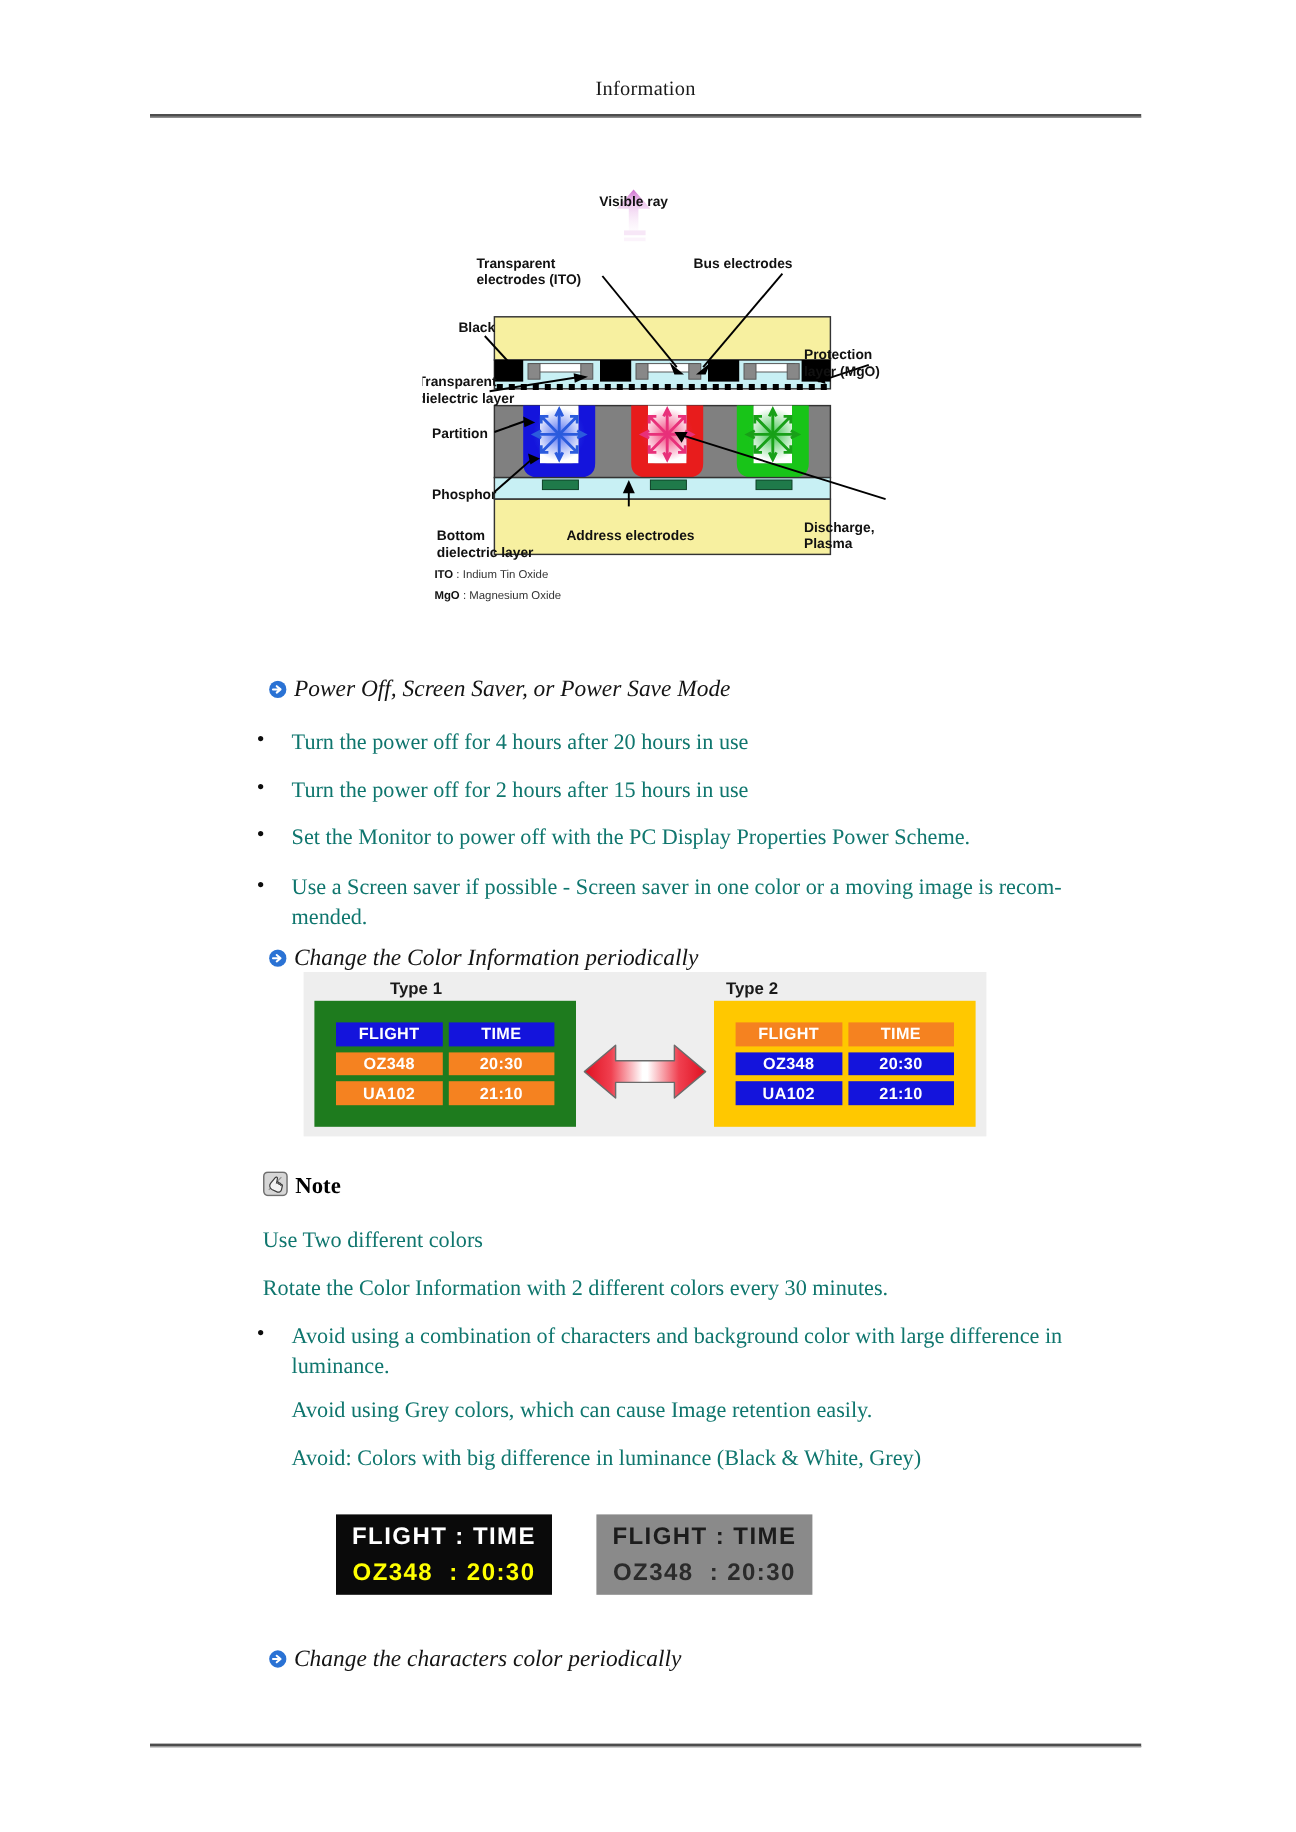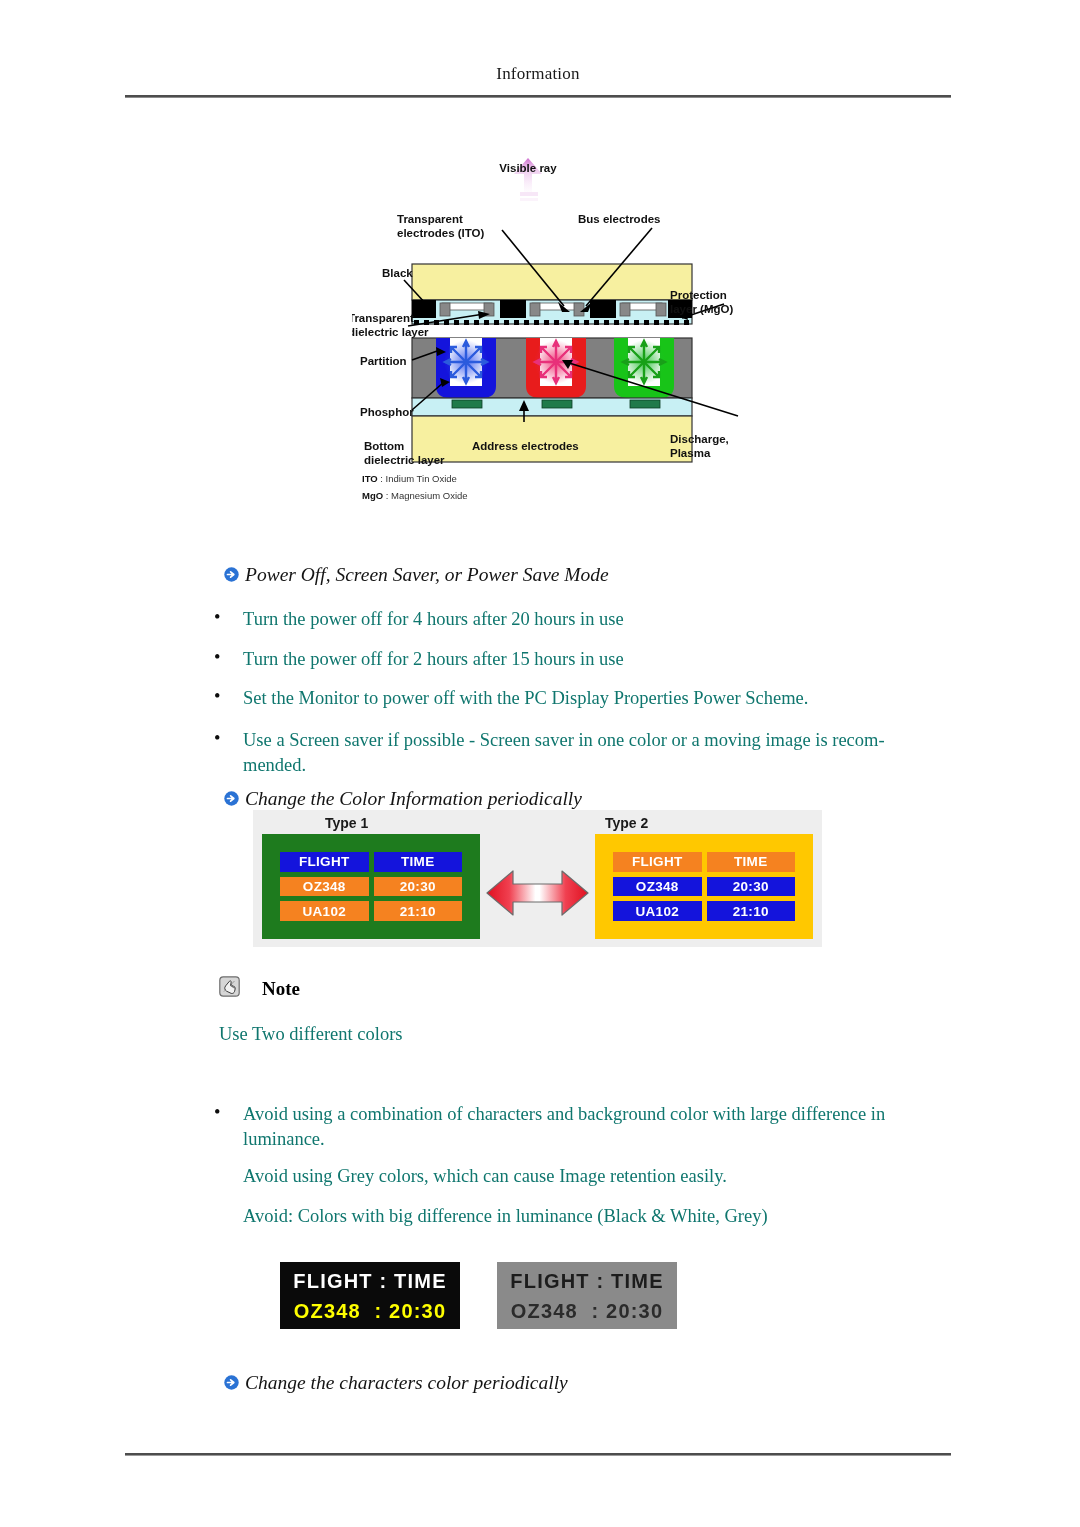--- a/index.html
+++ b/index.html
@@ -88,21 +88,21 @@
     font-size: 18.5px;
     color: #0d0d0d;
   }
 
   
   .note-row {
     position: absolute;
     left: 219px; top: 972px;
     display: flex;
     align-items: center;
-    gap: 22px;
+    gap: 6px;
   }
   .note-label {
     font-family: "Liberation Serif", serif;
     font-weight: bold;
     font-size: 19px;
     color: #000;
   }
 
   
   .colorfig {
@@ -439,20 +439,21 @@
         <path d="M7.6 15.2 C5.6 14 5.2 11.6 6.6 9.9 L10.4 5.3 C11.1 4.5 12.3 4.9 12.2 5.9 L11.6 9.3
                  C12.3 8.6 13.6 9.1 13.4 10.1 C14.2 9.6 15.2 10.2 15.1 11.1 C15.8 10.9 16.5 11.5 16.3 12.3
                  L15.6 15.3 C15.2 16.9 13.7 17.8 12.2 17.4 Z" fill="#f2f2f2" stroke="#3c3c3c" stroke-width="1"></path>
         <path d="M11.4 9.6 L13.0 10.4 M12.9 10.6 L14.5 11.3 M14.4 11.6 L15.8 12.2" stroke="#3c3c3c" stroke-width="0.8" fill="none"></path>
       </svg>
     </span>
     <span class="note-label">Note</span>
   </div>
 
   <div class="para" style="left:219px; top:1018px; width:700px;">Use Two different colors</div>
+  <div class="para" style="left:219px; top:1058px; width:700px;">Rotate the Color Information with 2 different colors every 30 minutes.</div>
 
   <div class="bullet-dot" style="left:214px; top:1098px;">•</div>
   <div class="para" style="left:243px; top:1160px; width:700px;">Avoid using Grey colors, which can cause Image retention easily.</div>
 
   <div class="para" style="left:243px; top:1098px; width:650px; white-space:pre-line;">Avoid using a combination of characters and background color with large difference in
 luminance.</div>
   <div class="para" style="left:243px; top:1200px; width:700px;">Avoid: Colors with big difference in luminance (Black &amp; White, Grey)</div>
 
   <div class="board board-dark" style="left:280px; top:1258px; width:180px; height:67px;">
     <div class="board-line" style="color:#ffffff;">FLIGHT : TIME</div>

